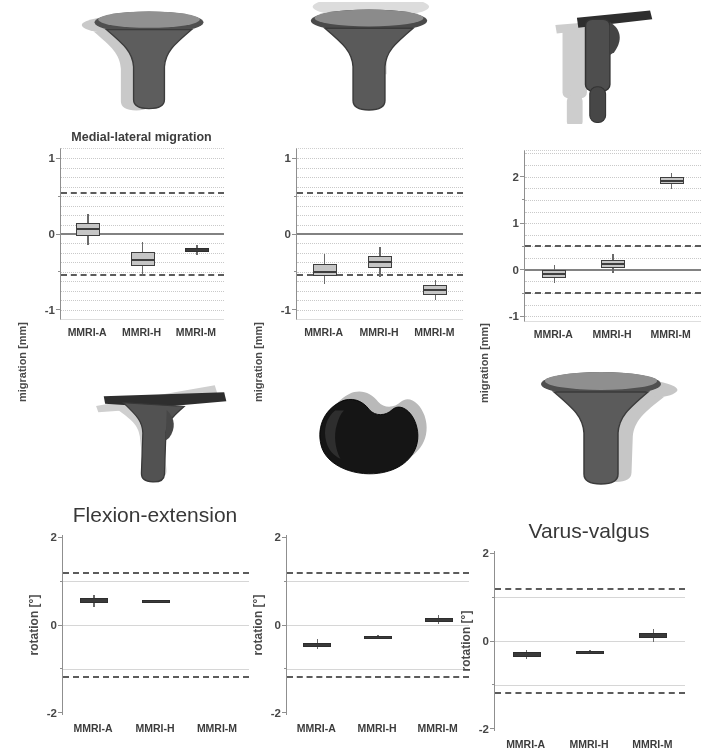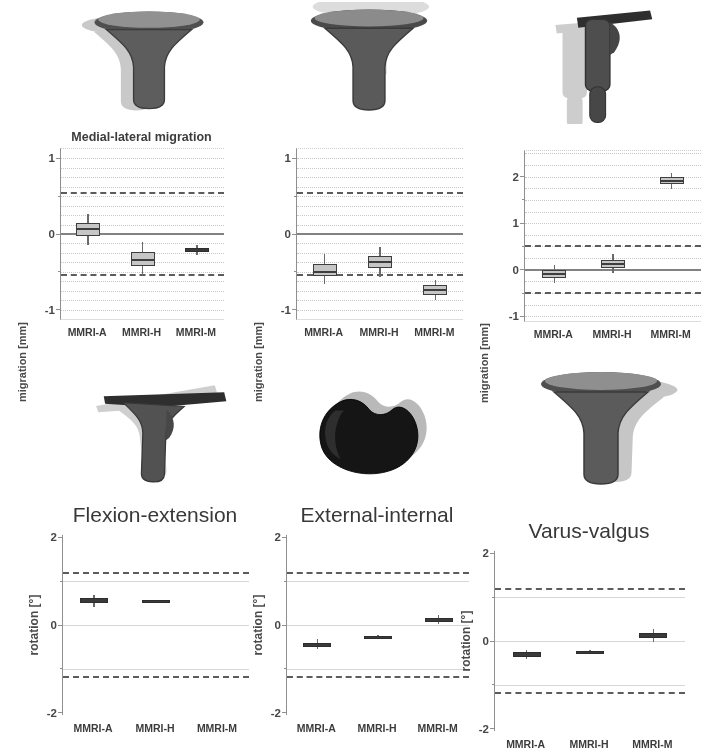--- a/index.html
+++ b/index.html
@@ -274,21 +274,20 @@
         <div class="box flat" style="left: 79px; top: 65.4146px; width: 28px; height: 3px;"></div>
       </div>
     <div class="xlabels" style="left:62px;top:219px;width:186px">
         <span>MMRI-A</span>
         <span>MMRI-H</span>
         <span>MMRI-M</span>
       </div>
   </div>
 
   <div class="chart bot" style="left:224px;top:503px;height:250px">
-    <div class="ctitle" style="left:62px;width:182px">External-internal</div>
     <div class="ylabel" style="left:-51px;top:115px">rotation [°]</div>
     <div class="plot" style="left:62px;top:32px;width:182px;height:180px">
         <div class="gline gsolid" style="top: 46.0976px;"></div>
         <div class="gline gsolid" style="top: 90px;"></div>
         <div class="gline gsolid" style="top: 133.902px;"></div>
         <div class="gline gdash" style="top: 37.1951px;"></div>
         <div class="gline gdash" style="top: 140.805px;"></div>
         <div class="tickmark" style="top: 1.69512px;"></div>
         <div class="ylab" style="top: -4.80488px;">2</div>
         <div class="tickmark" style="top: 89.5px;"></div>

